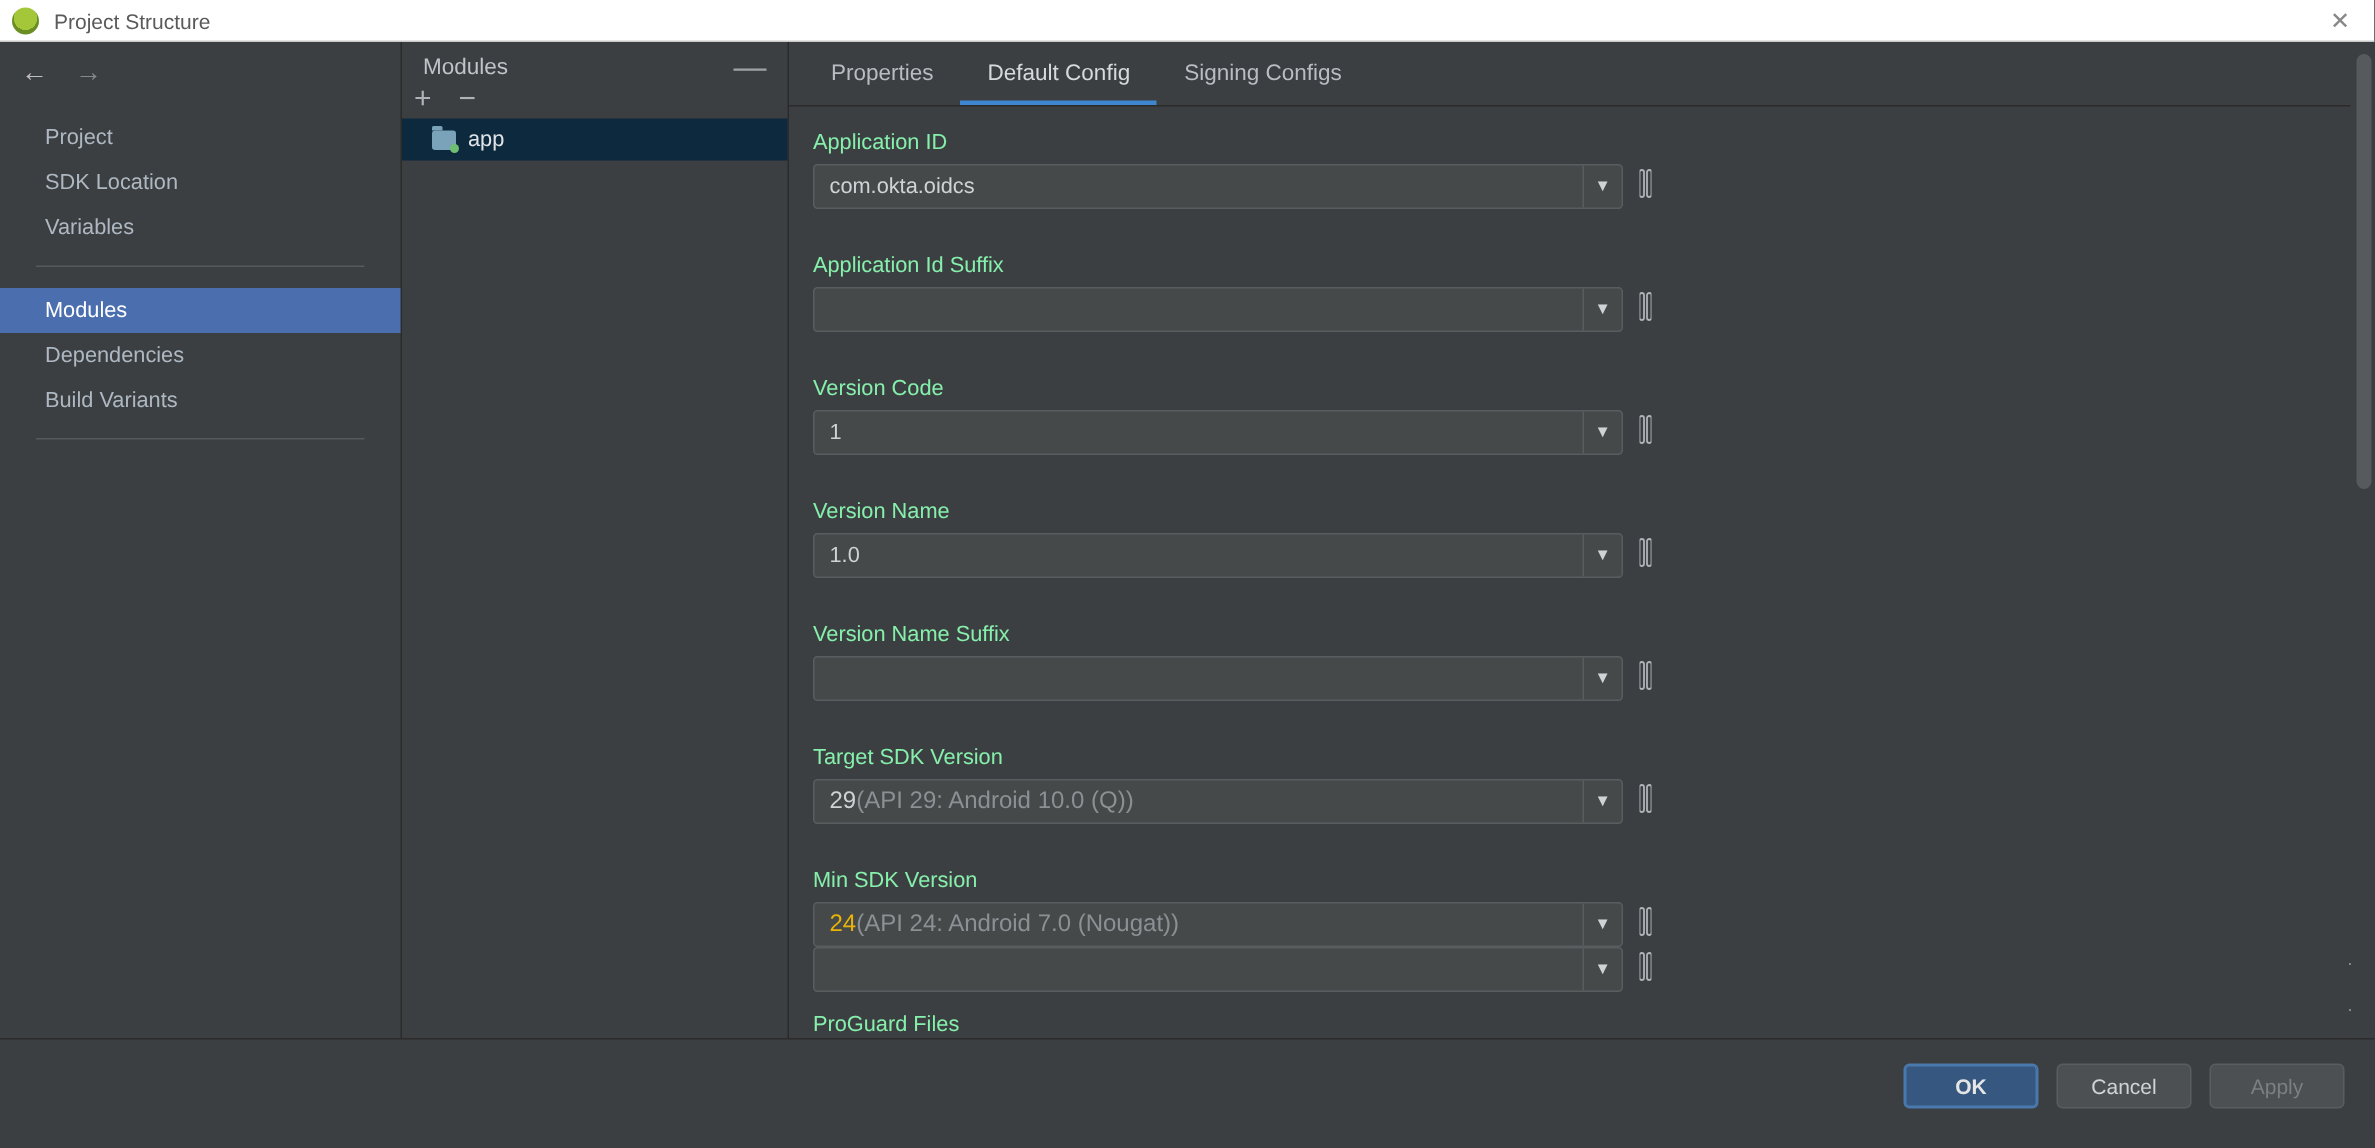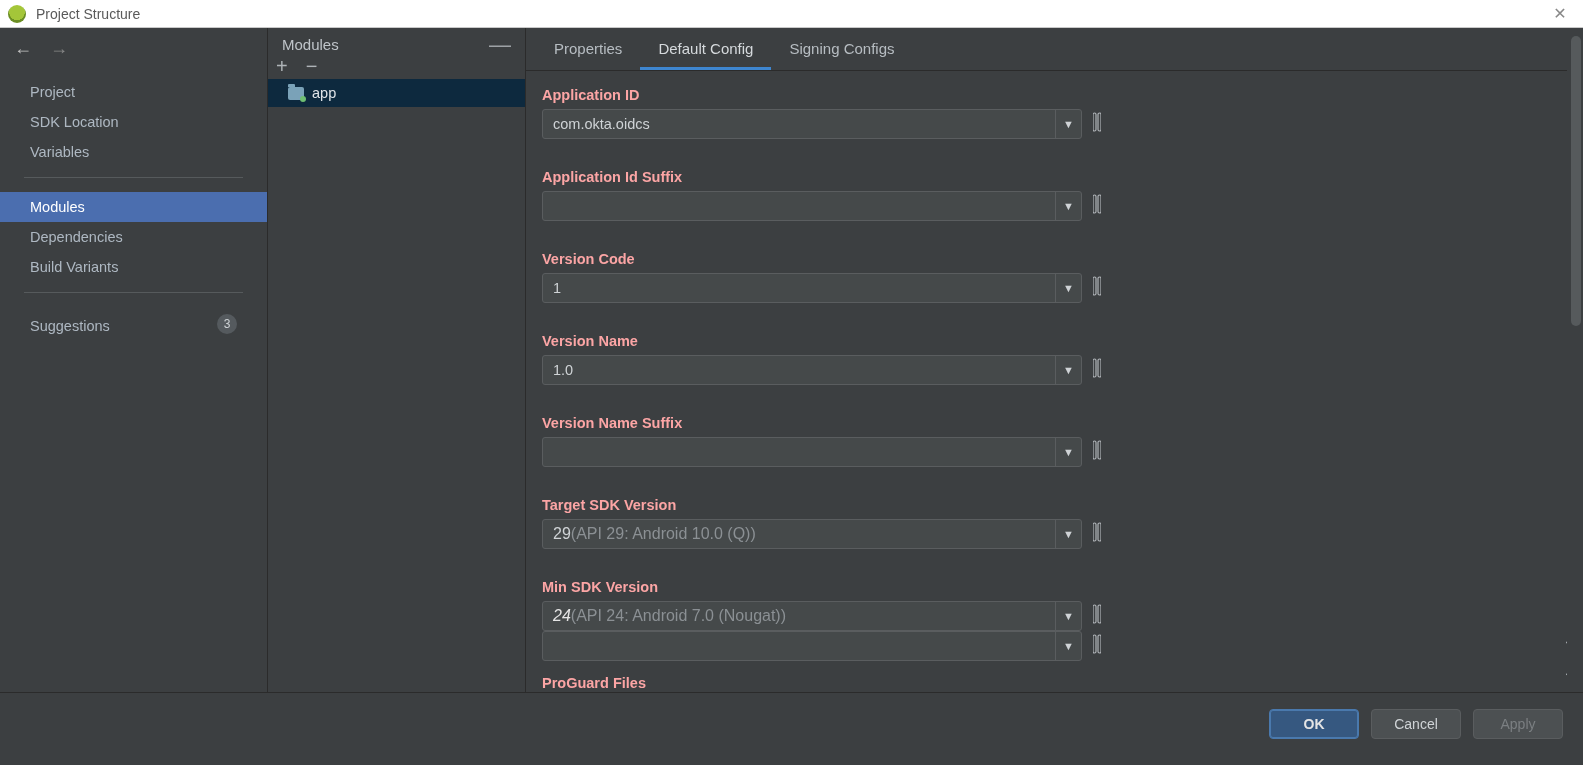--- a/index.html
+++ b/index.html
@@ -31,21 +31,21 @@
   .module-row .folder-icon { width:16px; height:13px; background:#7aa2b8; border-radius:2px; position:relative; }
   .module-row .folder-icon::before { content:""; position:absolute; top:-3px; left:0; width:7px; height:3px; background:#7aa2b8; border-radius:1px 1px 0 0; }
   .module-row .dot { position:absolute; right:-2px; bottom:-2px; width:6px; height:6px; background:#6fbf73; border-radius:50%; }
 
   .main { flex:1; display:flex; flex-direction:column; background:#3c3f41; position:relative; }
   .tabs { display:flex; gap: 0; border-bottom:1px solid #2b2b2b; padding: 0 10px; }
   .tab { padding: 12px 18px 10px 18px; font-size:15px; color:#b7bdc2; cursor:pointer; border-bottom: 3px solid transparent; }
   .tab.active { color:#d6dadd; border-bottom-color:#3e86d0; }
 
   .form { padding: 14px 16px 0 16px; overflow-y:auto; height: 100%; }
-  .field-label { font-size:14.5px; color:#fca5a5; margin: 30px 0 6px 0; font-weight: bold; }
+  .field-label { font-size:14.5px; color:#86efac; margin: 30px 0 6px 0; }
   .field-label:first-child { margin-top: 2px; }
   .field-row { display:flex; gap:10px; }
   .combo { flex: 0 0 540px; display:flex; border:1px solid #5a5d5f; border-radius:3px; background:#45494a; height:30px; }
   .combo input { flex:1; background:transparent; border:none; outline:none; color:#cfd3d6; font-size:14.5px; padding: 0 10px; }
   .combo .dim { color:#8b9094; }
   .combo .arrow { width:26px; border-left:1px solid #5a5d5f; display:flex; align-items:center; justify-content:center; color:#cfd3d6; font-size:11px; cursor:pointer; }
   .handle { width:10px; height:26px; display:flex; align-items:center; justify-content:center; color:#b0b4b8; font-size:18px; }
   .handle svg { width:8px; height:22px; }
 
   .proguard { margin-top:14px; }
@@ -93,24 +93,20 @@
       <div class="side-item selected">
           <span>Modules</span>
         </div>
       <div class="side-item">
           <span>Dependencies</span>
         </div>
       <div class="side-item">
           <span>Build Variants</span>
         </div>
       <div class="side-sep"></div>
-      <div class="side-item">
-        <span>Suggestions</span>
-        <span class="badge">3</span>
-      </div>
     </div>
   </div>
 
   <div class="modules-col">
     <div class="modules-header">
       <span>Modules</span>
       <span class="minimize">—</span>
     </div>
     <div class="modules-tools">
       <span>+</span>
@@ -216,21 +212,21 @@
               <rect x="0" y="2" width="3" height="18" rx="1.5" fill="none" stroke="#b0b4b8" stroke-width="1.2"></rect>
               <rect x="5" y="2" width="3" height="18" rx="1.5" fill="none" stroke="#b0b4b8" stroke-width="1.2"></rect>
             </svg>
           </div>
       </div>
 
       <div class="field-label">Min SDK Version</div>
       <div class="field-row">
         <div class="combo">
           <div style="flex:1; display:flex; align-items:center; padding:0 10px;">
-            <span style="color:#e5e5e5;font-style:italic;">24 </span>
+            <span style="color:#eab308;">24 </span>
             <span class="dim">(API 24: Android 7.0 (Nougat))</span>
           </div>
           <div class="arrow">▼</div>
         </div>
         <div class="handle">
             <svg viewBox="0 0 8 22">
               <rect x="0" y="2" width="3" height="18" rx="1.5" fill="none" stroke="#b0b4b8" stroke-width="1.2"></rect>
               <rect x="5" y="2" width="3" height="18" rx="1.5" fill="none" stroke="#b0b4b8" stroke-width="1.2"></rect>
             </svg>
           </div>

